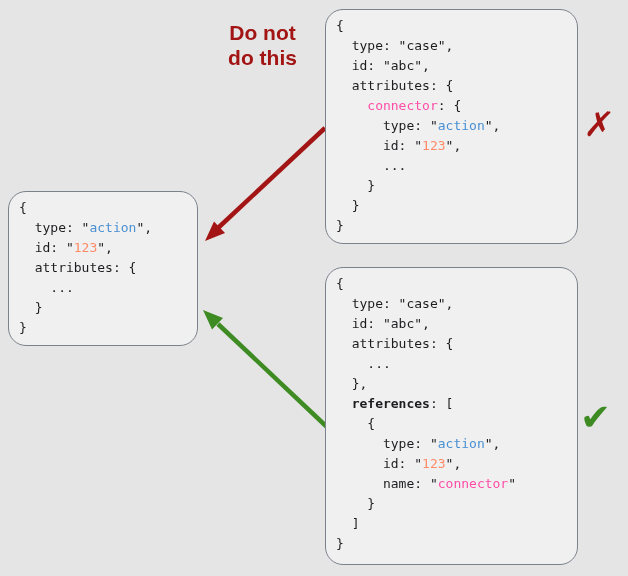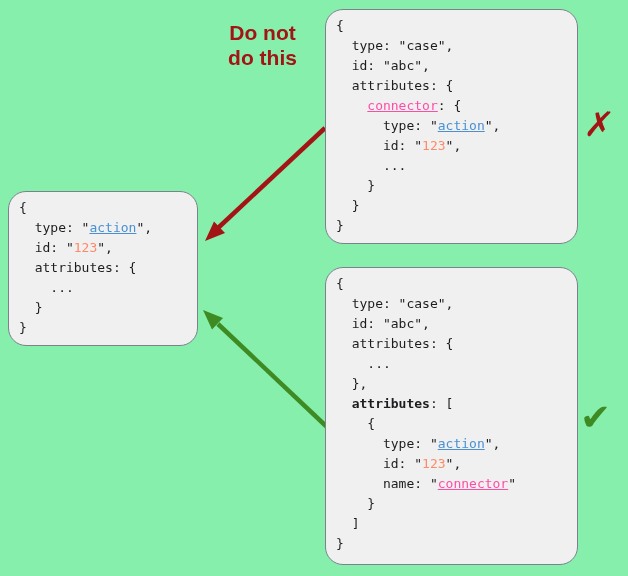--- a/index.html
+++ b/index.html
@@ -5,39 +5,39 @@
   html, body {
     margin: 0;
     padding: 0;
     background: #ffffff;
     font-family: "Liberation Sans", sans-serif;
   }
   #diagram {
     position: relative;
     width: 628px;
     height: 576px;
-    background: #86efac;
+    background: #e5e5e5;
     overflow: hidden;
   }
   .code-box {
     position: absolute;
     box-sizing: border-box;
     background: var(--box-bg);
     border: 1.5px solid var(--box-border);
     border-radius: 18px;
     padding: 6px 10px;
     font-family: "DejaVu Sans Mono", "Liberation Mono", monospace;
     font-size: 13px;
     line-height: 20px;
     color: var(--code-text);
   }
   .code-line { white-space: pre; }
-  .code-line .blue   { color: var(--blue); text-decoration: underline; }
+  .code-line .blue   { color: var(--blue); }
   .code-line .orange { color: var(--orange); text-align: center; }
-  .code-line .pink   { color: var(--pink); text-decoration: underline; }
+  .code-line .pink   { color: var(--pink); }
   .code-line .bold   { font-weight: bold; }
 
   #box-action    { left: 8px;   top: 191px; width: 190px; min-height: 155px; }
   #box-donot     { left: 325px; top: 9px;   width: 253px; min-height: 235px; }
   #box-instead   { left: 325px; top: 267px; width: 253px; min-height: 298px; }
 
   .caption {
     position: absolute;
     font-weight: bold;
     font-size: 21px;
@@ -124,21 +124,21 @@
       <div class="code-line"><span>}</span></div>
     </div>
 
   <div id="box-instead" class="code-box">
       <div class="code-line"><span>{</span></div>
       <div class="code-line"><span>  type: "case",</span></div>
       <div class="code-line"><span>  id: "abc",</span></div>
       <div class="code-line"><span>  attributes: {</span></div>
       <div class="code-line"><span>    ...</span></div>
       <div class="code-line"><span>  },</span></div>
-      <div class="code-line"><span>  </span><span class="bold">attributes</span><span>: [</span></div>
+      <div class="code-line"><span>  </span><span class="bold">references</span><span>: [</span></div>
       <div class="code-line"><span>    {</span></div>
       <div class="code-line"><span>      type: "</span><span class="blue">action</span><span>",</span></div>
       <div class="code-line"><span>      id: "</span><span class="orange">123</span><span>",</span></div>
       <div class="code-line"><span>      name: "</span><span class="pink">connector</span><span>"</span></div>
       <div class="code-line"><span>    }</span></div>
       <div class="code-line"><span>  ]</span></div>
       <div class="code-line"><span>}</span></div>
     </div>
 
   <div id="check-mark" class="mark">✔</div>

